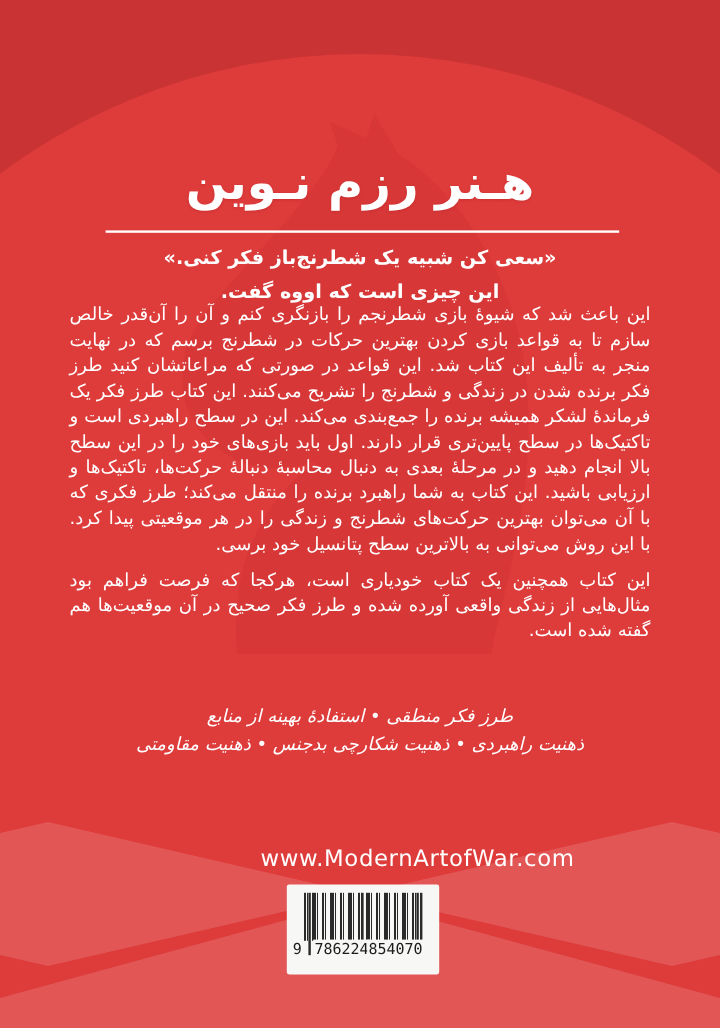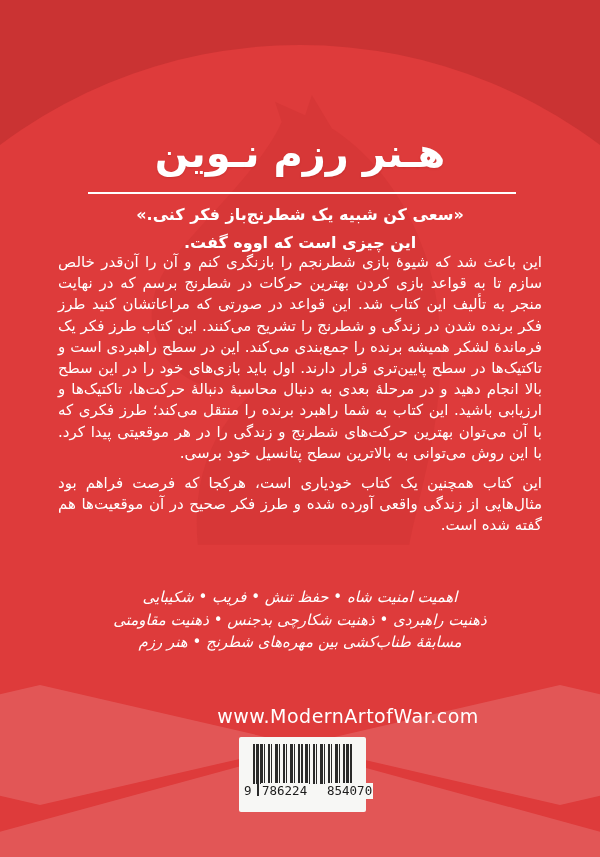--- a/index.html
+++ b/index.html
@@ -90,21 +90,21 @@
   .guard.g2{left:62px;}
   .guard.g3{left:108px;}
   .bc-digits{
     position:absolute;left:0;top:46px;width:127px;height:18px;
     font-family:"DejaVu Sans Mono",monospace;
     font-size:12.5px;color:#1c1c1c;line-height:16px;
   }
   .bc-digits span{position:absolute;background:#f7f7f5;padding:0 1px;}
   .bc-d0{left:4px;}
   .bc-d1{left:22px;}
-  .bc-d2{left:67px;margin-left:20px;}
+  .bc-d2{left:67px;}
 </style>
 </head>
 <body>
 
 <div class="cover">
 
   <div class="top-band"></div>
   <div class="top-arc"></div>
 
   <svg class="knight" viewBox="0 0 100 140" aria-hidden="true">
@@ -128,23 +128,22 @@
       <div>«سعی کن شبیه یک شطرنج‌باز فکر کنی.»</div>
       <div>این چیزی است که اووه گفت.</div>
     </div>
 
     <div class="body-text">
       <p>این باعث شد که شیوهٔ بازی شطرنجم را بازنگری کنم و آن را آن‌قدر خالص سازم تا به قواعد بازی کردن بهترین حرکات در شطرنج برسم که در نهایت منجر به تألیف این کتاب شد. این قواعد در صورتی که مراعاتشان کنید طرز فکر برنده شدن در زندگی و شطرنج را تشریح می‌کنند. این کتاب طرز فکر یک فرماندهٔ لشکر همیشه برنده را جمع‌بندی می‌کند. این در سطح راهبردی است و تاکتیک‌ها در سطح پایین‌تری قرار دارند. اول باید بازی‌های خود را در این سطح بالا انجام دهید و در مرحلهٔ بعدی به دنبال محاسبهٔ دنبالهٔ حرکت‌ها، تاکتیک‌ها و ارزیابی باشید. این کتاب به شما راهبرد برنده را منتقل می‌کند؛ طرز فکری که با آن می‌توان بهترین حرکت‌های شطرنج و زندگی را در هر موقعیتی پیدا کرد. با این روش می‌توانی به بالاترین سطح پتانسیل خود برسی.</p>
       <p>این کتاب همچنین یک کتاب خودیاری است، هرکجا که فرصت فراهم بود مثال‌هایی از زندگی واقعی آورده شده و طرز فکر صحیح در آن موقعیت‌ها هم گفته شده است.</p>
     </div>
 
     <div class="keywords">
-      <div>اهمیت امنیت شاه • حفظ تنش • فریب • شکیبایی</div>
+      <div>طرز فکر منطقی • استفادهٔ بهینه از منابع</div>
       <div>ذهنیت راهبردی • ذهنیت شکارچی بدجنس • ذهنیت مقاومتی</div>
-      <div>مسابقهٔ طناب‌کشی بین مهره‌های شطرنج • هنر رزم</div>
     </div>
 
     <div class="website">www.ModernArtofWar.com</div>
 
     <div class="barcode-box">
       <div class="bars"></div>
       <div class="guard g1"></div>
       <div class="guard g2"></div>
       <div class="guard g3"></div>
       <div class="bc-digits">

